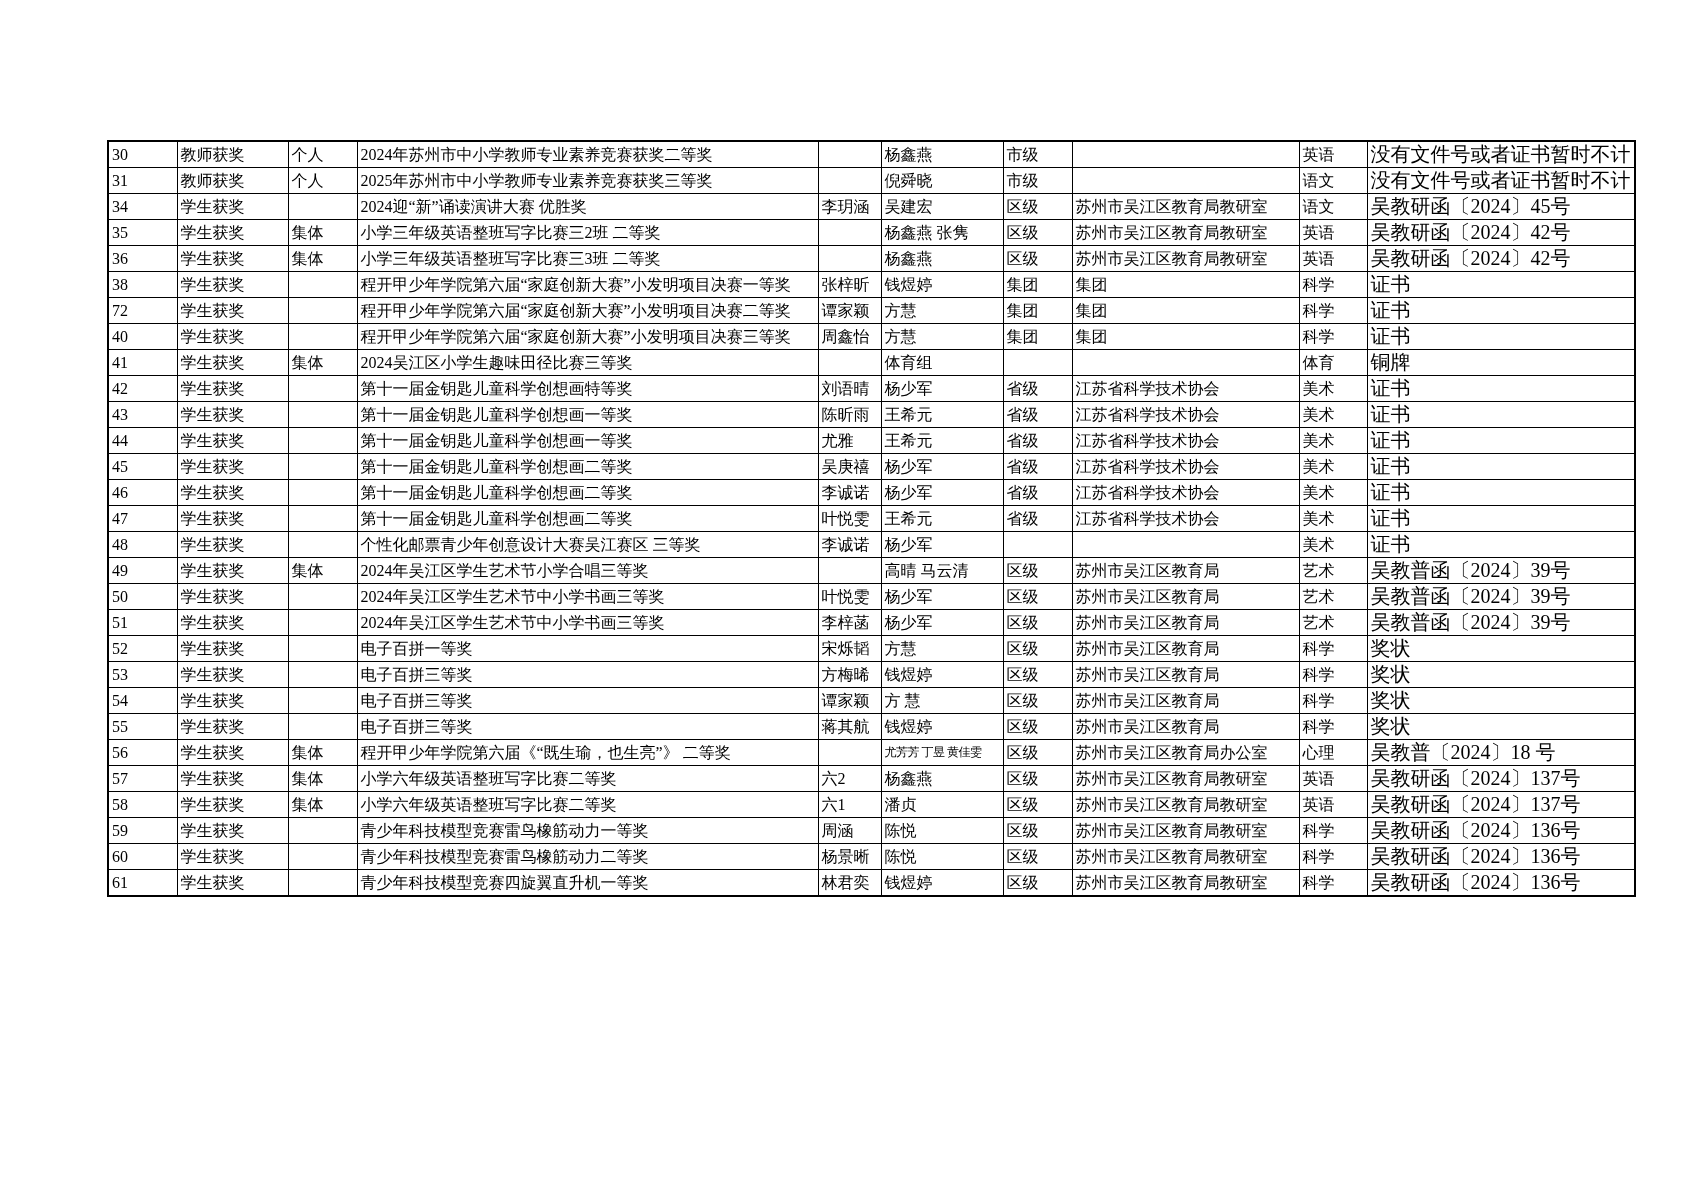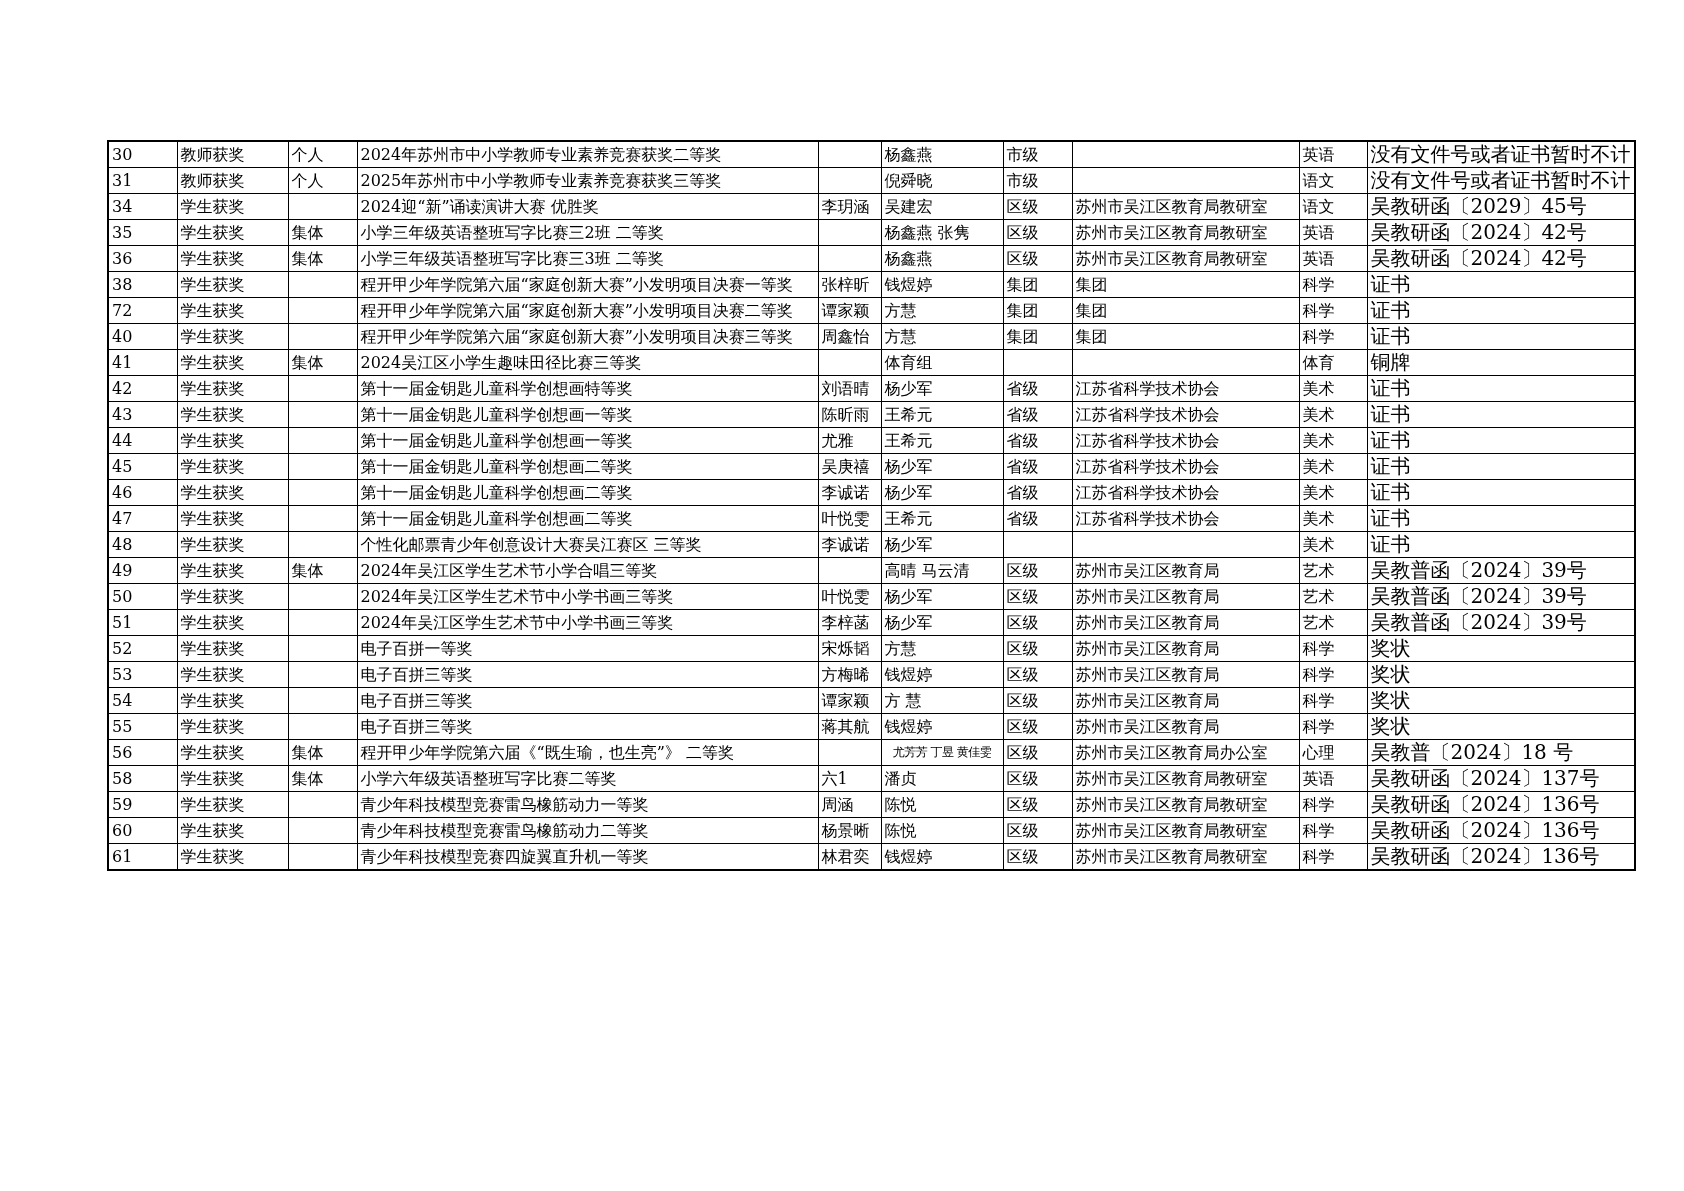--- a/index.html
+++ b/index.html
@@ -20,39 +20,39 @@
     background: #ffffff;
     overflow: hidden;
   }
   table.awards {
     position: absolute;
     left: 107px;
     top: 140px;
     border-collapse: collapse;
     table-layout: fixed;
     border: 2px solid #000000;
+    font-family: Liberation Serif, serif;
   }
   table.awards td {
     border: 1px solid #000000;
     height: 25px;
     padding: 0 3px;
     font-size: 16px;
     line-height: 25px;
     vertical-align: middle;
     white-space: nowrap;
     overflow: hidden;
     text-align: left;
   }
   table.awards td.col-doc {
     font-size: 20px;
   }
   table.awards td.small {
     font-size: 12px;
     letter-spacing: -0.5px;
-    text-align: center;
   }
 </style>
 </head>
 <body>
 
 <div class="page">
   <table class="awards">
     <colgroup>
         <col style="width: 69px;">
         <col style="width: 111px;">
@@ -93,21 +93,21 @@
         <tr>
           <td class="col-num">34</td>
           <td class="col-category">学生获奖</td>
           <td class="col-group"></td>
           <td class="col-award">2024迎“新”诵读演讲大赛 优胜奖</td>
           <td class="col-student">李玥涵</td>
           <td class="col-teacher">吴建宏</td>
           <td class="col-level">区级</td>
           <td class="col-org">苏州市吴江区教育局教研室</td>
           <td class="col-subject">语文</td>
-          <td class="col-doc">吴教研函〔2029〕45号</td>
+          <td class="col-doc">吴教研函〔2024〕45号</td>
         </tr>
         <tr>
           <td class="col-num">35</td>
           <td class="col-category">学生获奖</td>
           <td class="col-group">集体</td>
           <td class="col-award">小学三年级英语整班写字比赛三2班 二等奖</td>
           <td class="col-student"></td>
           <td class="col-teacher">杨鑫燕 张隽</td>
           <td class="col-level">区级</td>
           <td class="col-org">苏州市吴江区教育局教研室</td>
@@ -348,20 +348,32 @@
           <td class="col-group">集体</td>
           <td class="col-award">程开甲少年学院第六届《“既生瑜，也生亮”》 二等奖</td>
           <td class="col-student"></td>
           <td class="col-teacher small">尤芳芳 丁昱 黄佳雯</td>
           <td class="col-level">区级</td>
           <td class="col-org">苏州市吴江区教育局办公室</td>
           <td class="col-subject">心理</td>
           <td class="col-doc">吴教普〔2024〕18 号</td>
         </tr>
         <tr>
+          <td class="col-num">57</td>
+          <td class="col-category">学生获奖</td>
+          <td class="col-group">集体</td>
+          <td class="col-award">小学六年级英语整班写字比赛二等奖</td>
+          <td class="col-student">六2</td>
+          <td class="col-teacher">杨鑫燕</td>
+          <td class="col-level">区级</td>
+          <td class="col-org">苏州市吴江区教育局教研室</td>
+          <td class="col-subject">英语</td>
+          <td class="col-doc">吴教研函〔2024〕137号</td>
+        </tr>
+        <tr>
           <td class="col-num">58</td>
           <td class="col-category">学生获奖</td>
           <td class="col-group">集体</td>
           <td class="col-award">小学六年级英语整班写字比赛二等奖</td>
           <td class="col-student">六1</td>
           <td class="col-teacher">潘贞</td>
           <td class="col-level">区级</td>
           <td class="col-org">苏州市吴江区教育局教研室</td>
           <td class="col-subject">英语</td>
           <td class="col-doc">吴教研函〔2024〕137号</td>

